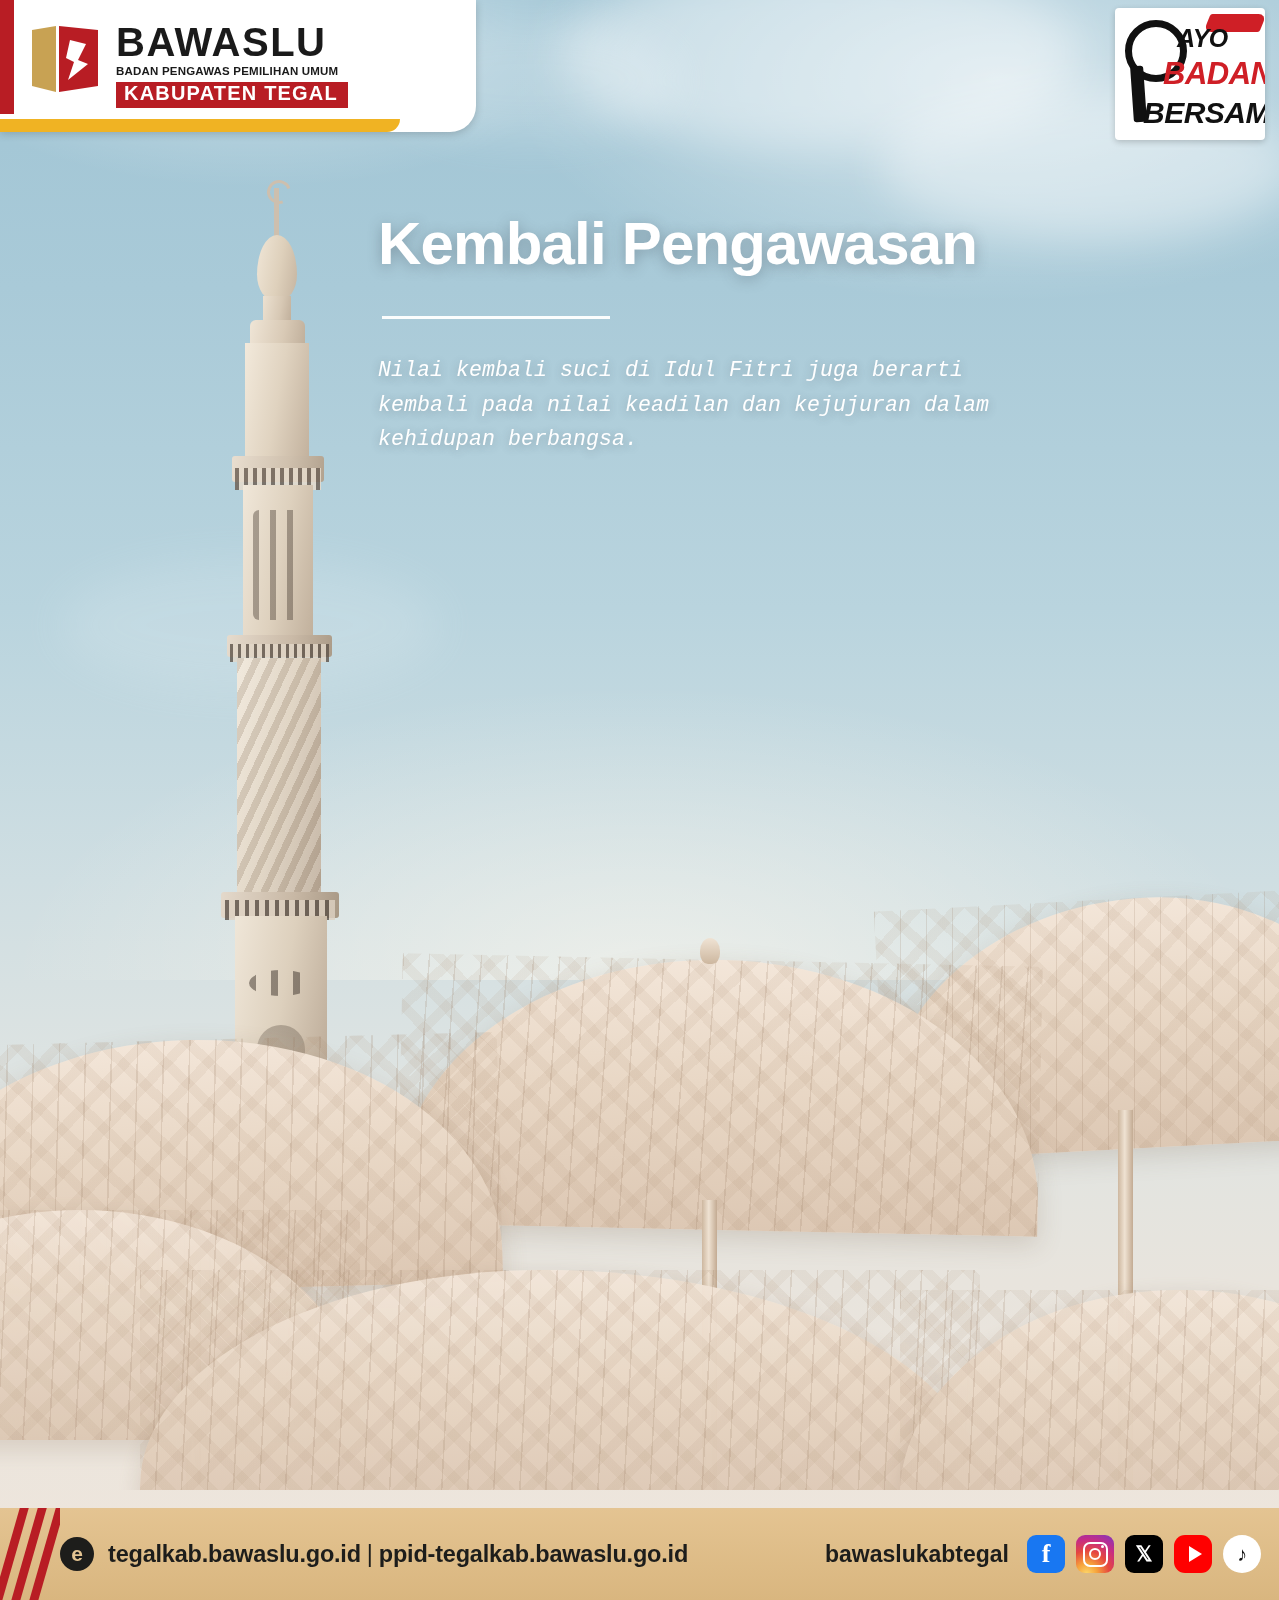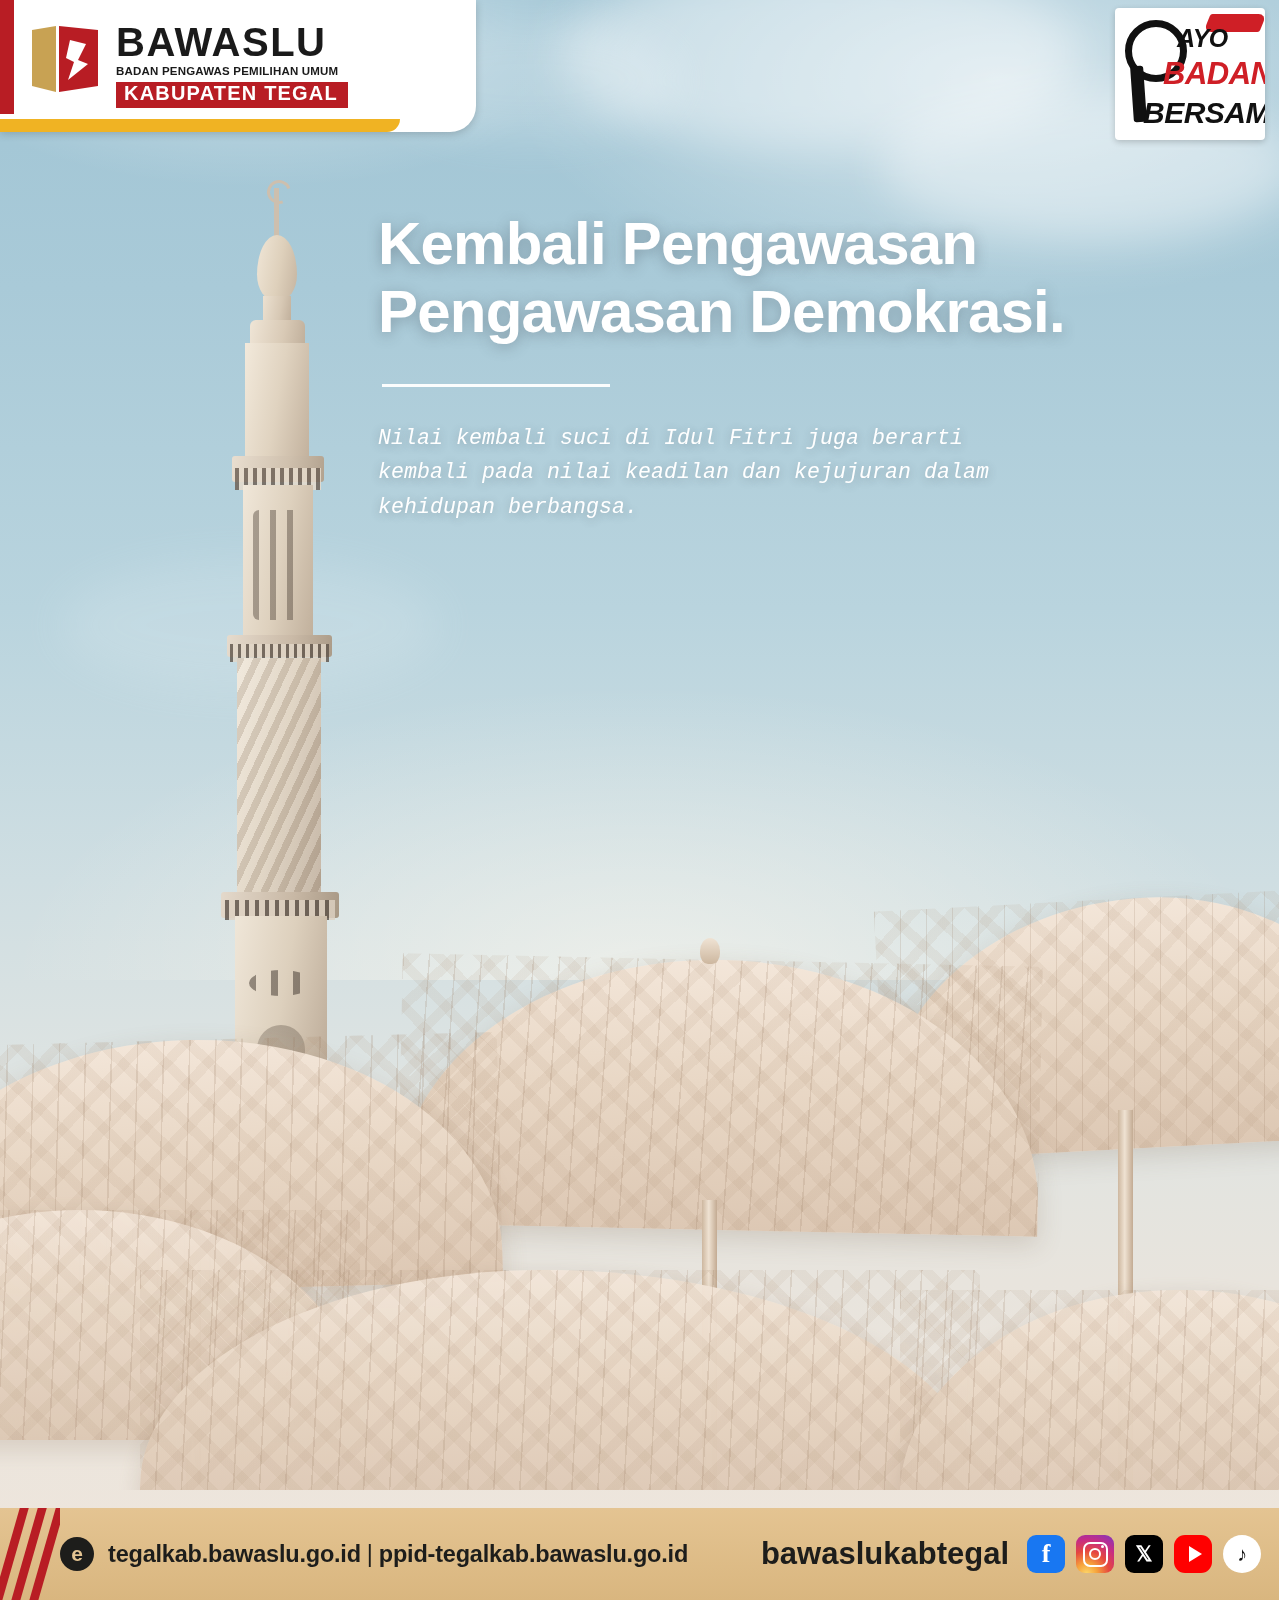--- a/index.html
+++ b/index.html
@@ -379,21 +379,21 @@
   .footer-web {
     font-size: 23.5px;
     font-weight: 700;
     color: #1d1d1b;
     letter-spacing: -0.2px;
     white-space: nowrap;
   }
   .footer-web .divider { padding: 0 6px; font-weight: 500; }
   .footer-spacer { flex: 1; }
   .footer-handle {
-    font-size: 31px;
+    font-size: 23px;
     font-weight: 700;
     color: #1d1d1b;
     white-space: nowrap;
     margin-right: 4px;
   }
   .social {
     display: flex;
     align-items: center;
     gap: 11px;
   }
@@ -535,21 +535,20 @@
     <div class="swoosh"></div>
     <div class="loupe"></div>
     <div class="loupe-handle"></div>
     <div class="ayo">AYO</div>
     <div class="awasi">BADAN</div>
     <div class="bersama">BERSAMA</div>
   </div>
 
   <div class="headline-wrap">
     <h1 class="headline">Kembali Pengawasan</h1>
-    <h1 class="headline">Pengawasan Demokrasi.</h1>
     <div class="rule"></div>
     <p class="subtext">Nilai kembali suci di Idul Fitri juga berarti kembali pada nilai keadilan dan kejujuran dalam kehidupan berbangsa.</p>
   </div>
 
   <div class="footer">
     <div class="footer-stripes">
       <span></span>
         <span></span>
         <span></span>
     </div>

